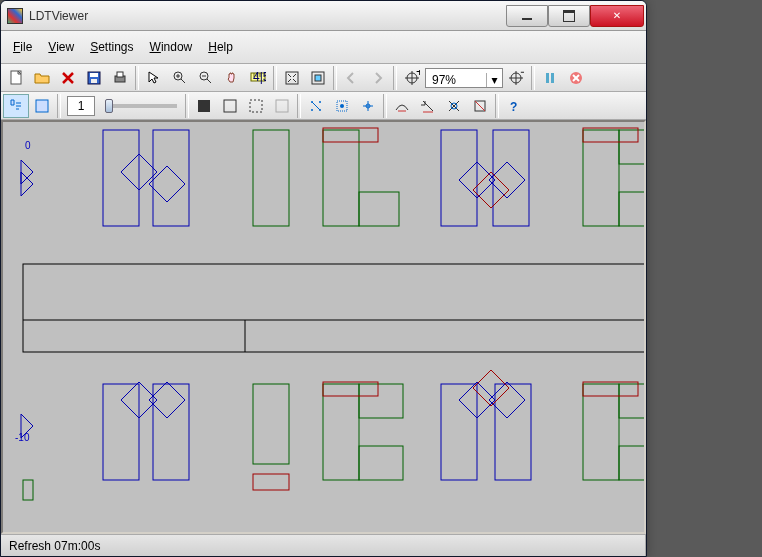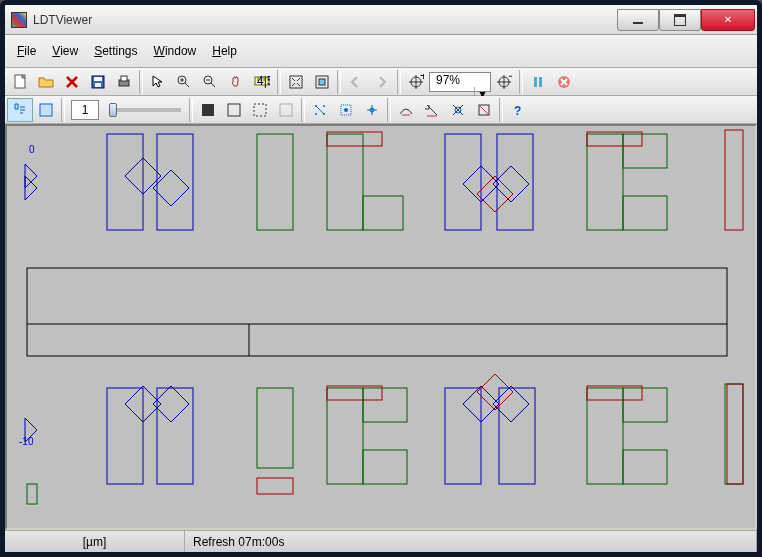--- a/index.html
+++ b/index.html
@@ -1,34 +1,34 @@
 <!DOCTYPE html>
 <html><head>
 <meta charset="utf-8">
 <style>
 * { box-sizing: border-box; margin: 0; padding: 0; font-family: "Segoe UI", Tahoma, sans-serif; font-size: 12px; }
 body { background: #5a5a5a; width: 762px; height: 557px; overflow: hidden; }
-.window { width: 762px; height: 557px; background: #fff; border: 5px solid #0f172a; border-radius: 6px 6px 0 0; box-shadow: 0 0 10px rgba(0,0,0,0.3); display: flex; flex-direction: column; }
+.window { width: 647px; height: 557px; background: #fff; border: 1px solid #0f172a; border-radius: 6px 6px 0 0; box-shadow: 0 0 10px rgba(0,0,0,0.3); display: flex; flex-direction: column; }
 .titlebar { height: 30px; background: linear-gradient(#f8f8f8,#dcdcdc); display: flex; align-items: center; border-bottom: 1px solid #999; border-radius: 6px 6px 0 0; }
 .titlebar .icon { width: 16px; height: 16px; margin: 0 6px; background: linear-gradient(45deg,#4a7,#d33,#36c,#fc3); border:1px solid #333; }
 .titlebar .title { flex: 1; color: #333; }
 .winbtns { display: flex; gap: 0; padding-right: 2px; }
 .winbtn { width: 42px; height: 22px; border: 1px solid #888; background: linear-gradient(#fafafa,#d0d0d0); border-radius: 0 0 3px 3px; display:flex; align-items:center; justify-content:center; font-family: Arial; }
 .winbtn.close { width: 54px; background: linear-gradient(#e67,#c12); color:#fff; font-size:10px; border-color:#a11; }
 .winbtn.min::before { content:""; width:10px; height:2px; background:#333; margin-top:6px; }
 .winbtn.max::before { content:""; width:10px; height:8px; border:1px solid #333; border-top-width:3px; }
 .menubar { height: 22px; background: linear-gradient(#f4f4f4,#e2e2e2); display: flex; align-items: center; padding: 16px 4px; border-bottom: 1px solid #aaa; }
 .menu-item { padding: 2px 8px; color: #000; }
 .menu-item u { text-decoration: underline; }
 .toolbar { height: 28px; background: linear-gradient(#f6f6f6,#dedede); border-bottom: 1px solid #aaa; display: flex; align-items: center; padding: 0 2px; gap: 0; }
 .tbtn { width: 26px; height: 24px; border: 1px solid transparent; display:flex; align-items:center; justify-content:center; background:transparent; }
 .tbtn.active { border:1px solid #7aa; background:#cfe6ff; }
 .tbtn.disabled { opacity:0.35; }
 .sep { width: 4px; height: 24px; border-left:1px solid #aaa; border-right:1px solid #fff; margin: 0 2px; }
-.zoom-combo { display:flex; align-items:flex-end; border:1px solid #888; background:#fff; height:20px;flex-direction:column; }
+.zoom-combo { display:flex; align-items:flex-end; border:1px solid #888; background:#fff; height:20px; }
 .zoom-combo span { padding: 0 10px 0 6px; width: 60px; }
 .zoom-combo .dd { width:16px; text-align:center; border-left:1px solid #aaa; }
 .toolbar2 { height: 28px; background: linear-gradient(#f6f6f6,#dedede); border-bottom: 1px solid #aaa; display:flex; align-items:center; padding:0 2px; }
 .page-input { width: 28px; height: 20px; border:1px solid #888; background:#fff; text-align:center; margin:0 4px; }
 .slider-track { width: 72px; height: 4px; background:#bbb; position:relative; margin: 0 6px; }
 .slider-thumb { position:absolute; left:0; top:-5px; width:8px; height:14px; background:linear-gradient(#e8f0fa,#a8c0dc); border:1px solid #667; border-radius:2px; }
 .content { flex:1; position:relative; border: 2px inset #d4d0c8; background:#c0c0c0; overflow:hidden; }
 .canvas { position:absolute; inset:0; }
 .statusbar { height: 22px; background:linear-gradient(#e6e6e6,#d0d0d0); border-top:1px solid #aaa; display:flex; align-items:center; font-size:12px; }
 .status-cell { padding: 0 8px; height:100%; display:flex; align-items:center; border-right:1px solid #aaa; }
@@ -331,16 +331,15 @@
         <rect x="616" y="262" width="44" height="34" stroke="#006000"></rect>
         <rect x="616" y="324" width="44" height="34" stroke="#006000"></rect>
         <rect x="580" y="260" width="55" height="14" stroke="#a00000"></rect>
         <rect x="718" y="258" width="18" height="100" stroke="#006000"></rect>
         <rect x="720" y="258" width="16" height="100" stroke="#a00000"></rect>
       </g>
     </svg>
   </div>
 
   <div class="statusbar">
-    <div class="status-cell units">[µm]</div>
     <div class="status-cell refresh">Refresh 07m:00s</div>
   </div>
 </div>
 
 </body></html>

